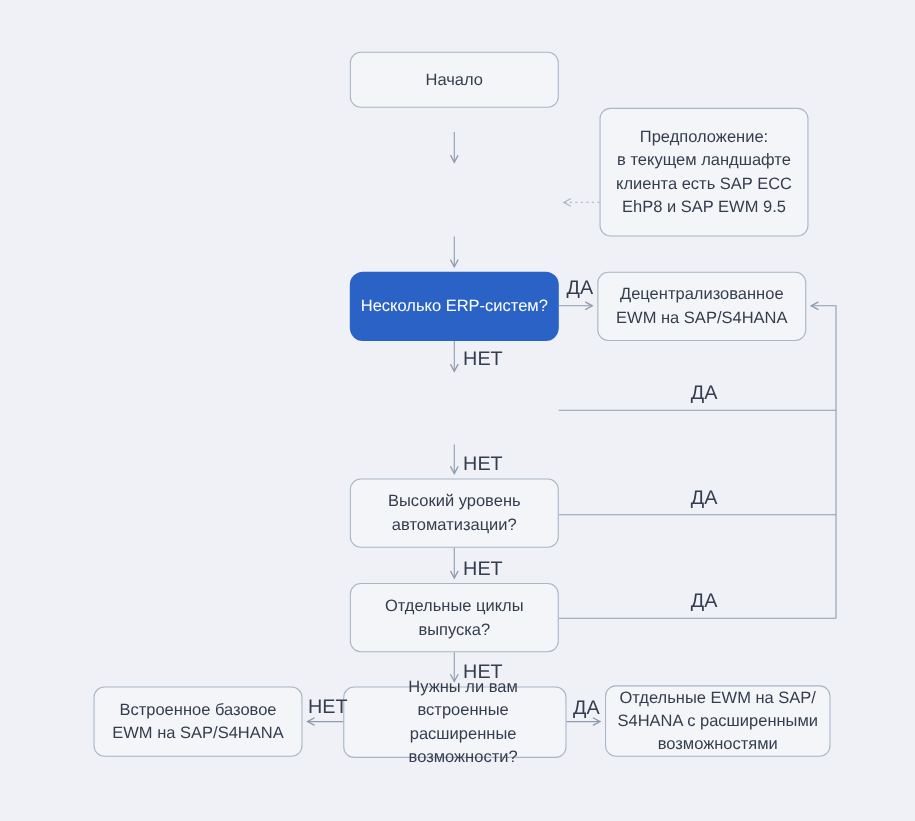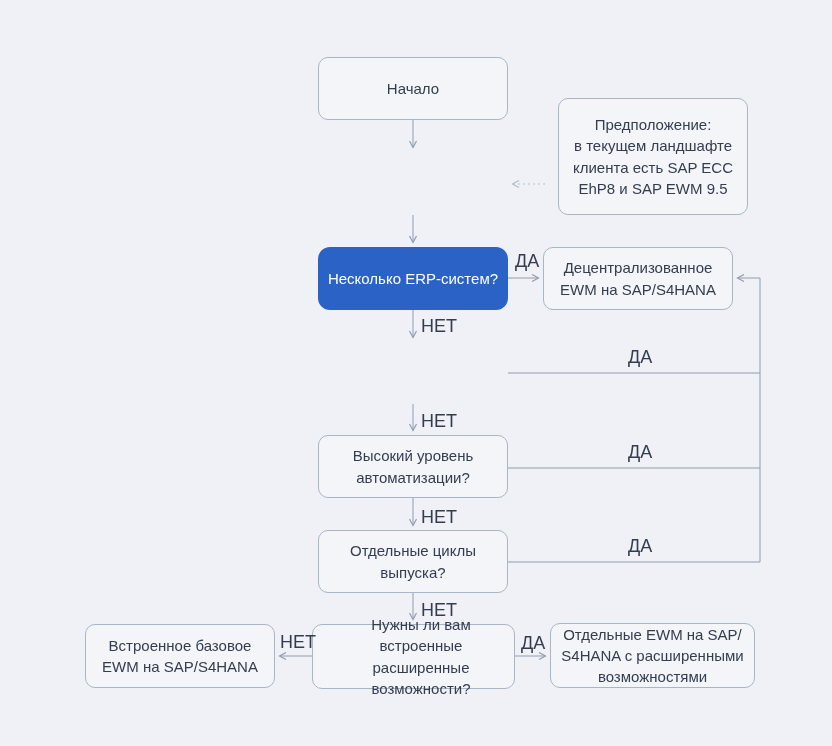--- a/index.html
+++ b/index.html
@@ -43,23 +43,23 @@
     border-radius:12px;
   }
   .edge-label{
     position:absolute;
     font-size:18px;
     color:var(--text);
     line-height:1;
     white-space:nowrap;
   }
   
-  .n-start{left:318px;top:57px;width:190px;height:63px;}
+  .n-start{left:318px;top:47px;width:190px;height:51px;}
   .n-transform{left:318px;top:152px;width:190px;height:63px;}
-  .n-assumption{left:545px;top:98px;width:190px;height:117px;margin-left:13px;}
+  .n-assumption{left:545px;top:98px;width:190px;height:117px;}
   .n-erp{left:318px;top:247px;width:190px;height:63px;}
   .n-decentral{left:543px;top:247px;width:190px;height:63px;}
   .n-volume{left:318px;top:342px;width:190px;height:62px;}
   .n-automation{left:318px;top:435px;width:190px;height:63px;}
   .n-cycles{left:318px;top:530px;width:190px;height:63px;}
   .n-need{left:312px;top:624px;width:203px;height:65px;padding-left:23px;}
   .n-basic{left:85px;top:624px;width:190px;height:64px;}
   .n-advanced{left:550px;top:623px;width:205px;height:65px;}
   
   .l-erp-yes{left:515px;top:252px;}

